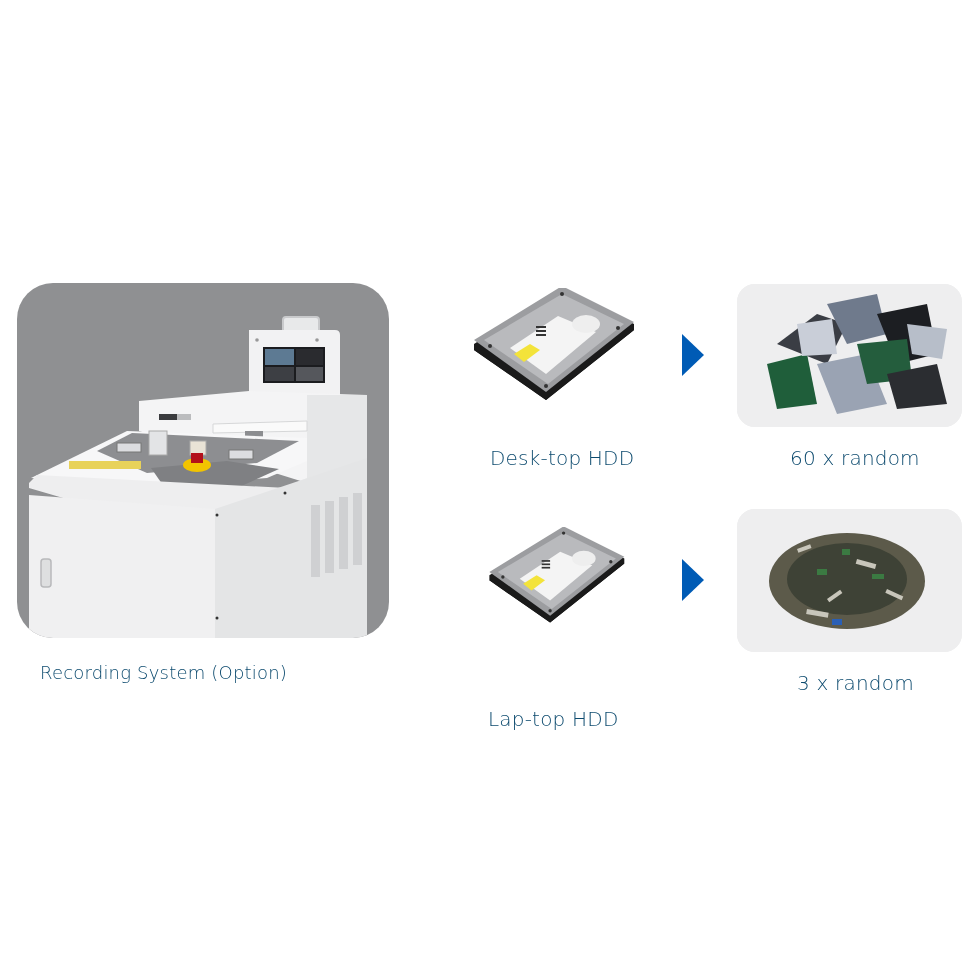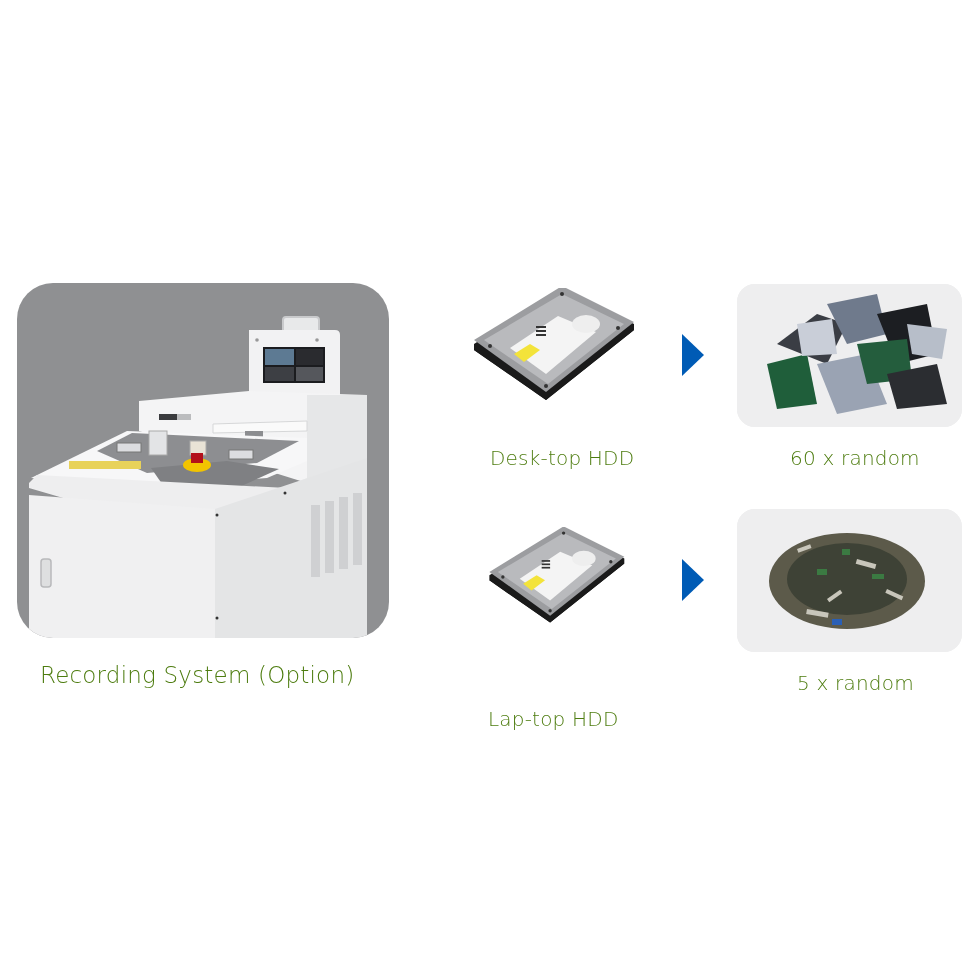--- a/index.html
+++ b/index.html
@@ -9,23 +9,23 @@
     .abs { position: absolute; }
 
     
     .machine-panel {
       left: 17px; top: 283px; width: 372px; height: 355px;
       border-radius: 36px; background: #8f9092; overflow: hidden;
     }
     .machine-panel svg { display: block; }
 
     .caption {
-      font-weight: 300; color: #4d7c0f; white-space: nowrap; letter-spacing: 0.2px;
+      font-weight: 300; color: #0c4a6e; white-space: nowrap; letter-spacing: 0.2px;
     }
-    .caption-main { left: 40px; top: 662px; font-size: 23px; text-align: right; }
+    .caption-main { left: 40px; top: 662px; font-size: 18px; text-align: right; }
     .caption-sm { font-size: 20px; }
 
     .hdd { }
     .arrow { width: 0; height: 0; border-top: 21px solid transparent; border-bottom: 21px solid transparent; border-left: 22px solid #005bb5; }
 
     .photo {
       border-radius: 18px; overflow: hidden; background: #eeeeef;
     }
   </style>
 </head>
@@ -164,13 +164,13 @@
     </g>
     <g fill="#3b7a42">
       <rect x="80" y="60" width="10" height="6"></rect>
       <rect x="135" y="65" width="12" height="5"></rect>
       <rect x="105" y="40" width="8" height="6"></rect>
     </g>
     <rect x="95" y="110" width="10" height="6" fill="#2a5fb5"></rect>
   </svg>
 </div>
 <div class="abs caption caption-sm" style="left:488px; top:707px;text-align:center;">Lap-top HDD</div>
-<div class="abs caption caption-sm" style="left:797px; top:671px;">5 x random</div>
+<div class="abs caption caption-sm" style="left:797px; top:671px;">3 x random</div>
 
 </body></html>

